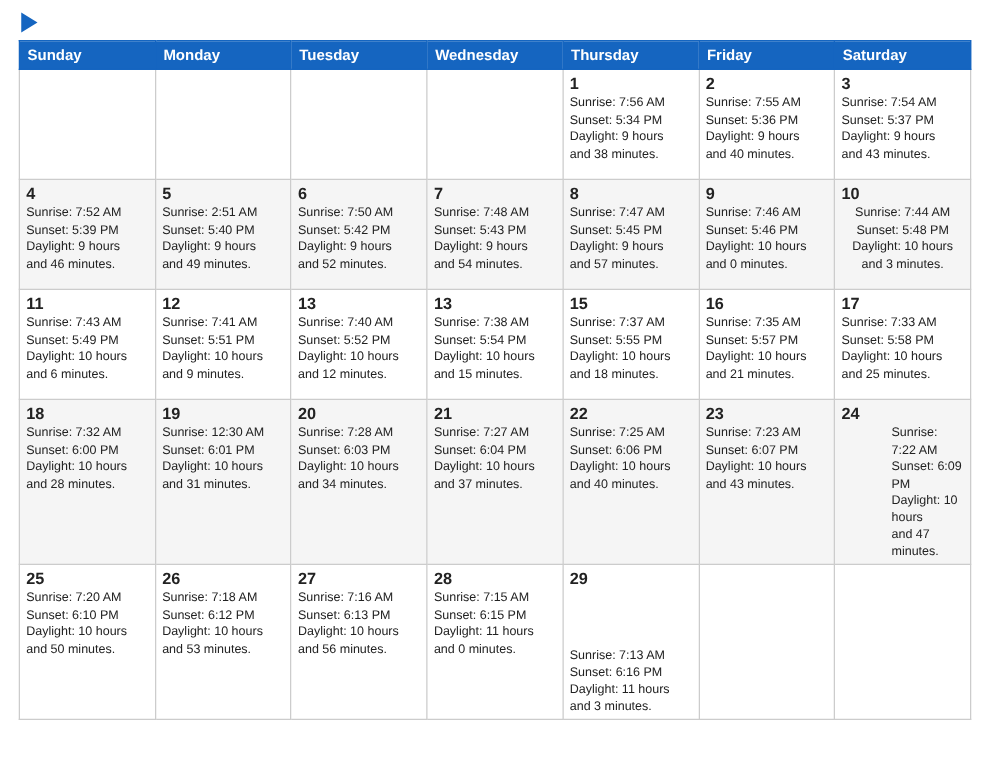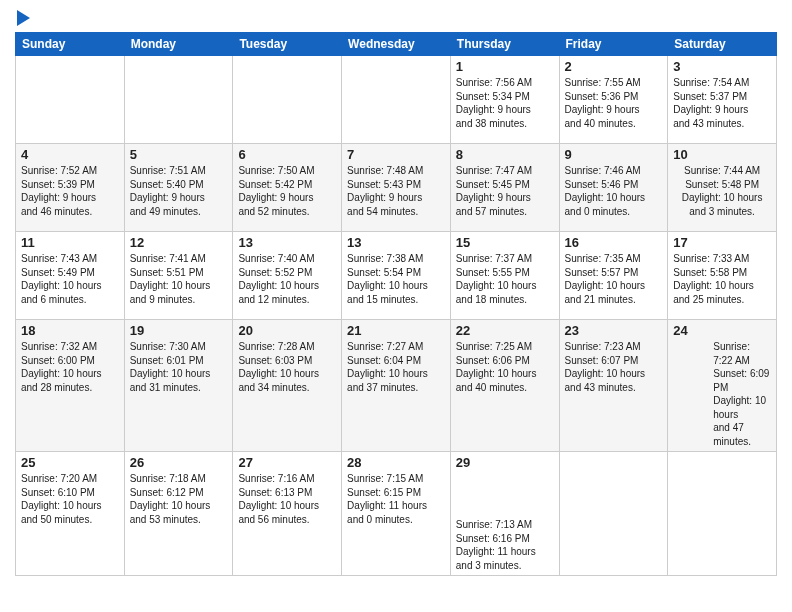--- a/index.html
+++ b/index.html
@@ -144,21 +144,21 @@
         <tr>
           <td>
             <div class="cell-date">4</div>
             <div class="cell-info" style="white-space: pre-line;">Sunrise: 7:52 AM
 Sunset: 5:39 PM
 Daylight: 9 hours
 and 46 minutes.</div>
           </td>
           <td>
             <div class="cell-date">5</div>
-            <div class="cell-info" style="white-space: pre-line;">Sunrise: 7:51 AM
+            <div class="cell-info" style="white-space: pre-line;">Sunrise: 2:51 AM
 Sunset: 5:40 PM
 Daylight: 9 hours
 and 49 minutes.</div>
           </td>
           <td>
             <div class="cell-date">6</div>
             <div class="cell-info" style="white-space: pre-line;">Sunrise: 7:50 AM
 Sunset: 5:42 PM
 Daylight: 9 hours
 and 52 minutes.</div>
@@ -246,21 +246,21 @@
         <tr>
           <td>
             <div class="cell-date">18</div>
             <div class="cell-info" style="white-space: pre-line;">Sunrise: 7:32 AM
 Sunset: 6:00 PM
 Daylight: 10 hours
 and 28 minutes.</div>
           </td>
           <td>
             <div class="cell-date">19</div>
-            <div class="cell-info" style="white-space: pre-line;">Sunrise: 7:30 AM
+            <div class="cell-info" style="white-space: pre-line;">Sunrise: 12:30 AM
 Sunset: 6:01 PM
 Daylight: 10 hours
 and 31 minutes.</div>
           </td>
           <td>
             <div class="cell-date">20</div>
             <div class="cell-info" style="white-space: pre-line;">Sunrise: 7:28 AM
 Sunset: 6:03 PM
 Daylight: 10 hours
 and 34 minutes.</div>

